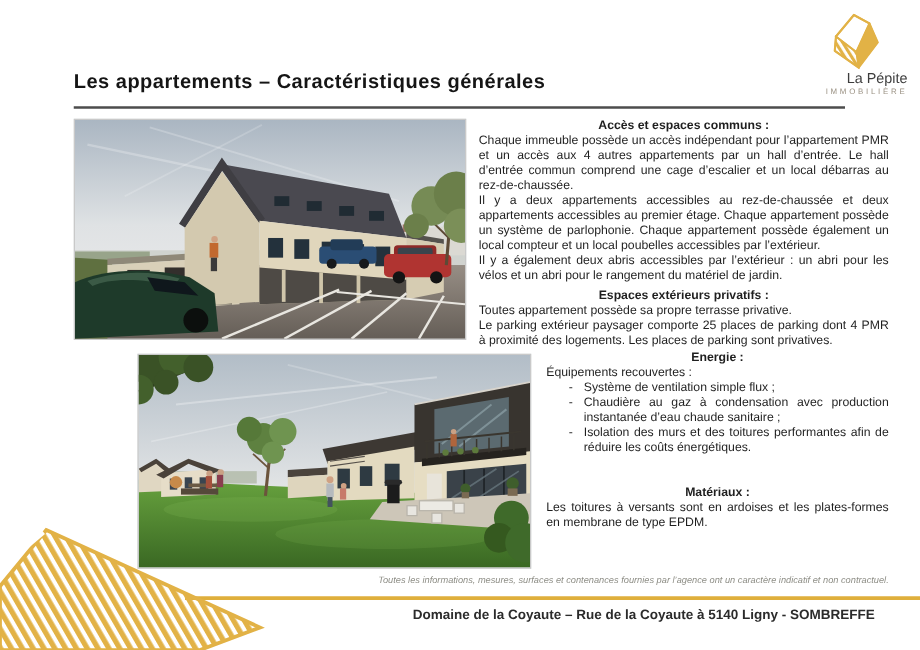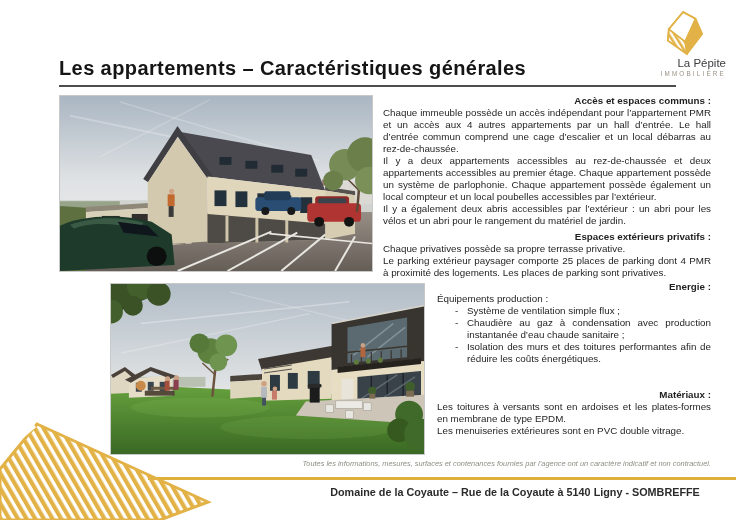--- a/index.html
+++ b/index.html
@@ -4,39 +4,39 @@
 <style>
   html,body { margin:0; padding:0; background:#ffffff; }
   .page {
     position:relative; width:736px; height:520px; background:#ffffff;
     overflow:hidden; font-family:"Liberation Sans", sans-serif; color:#1f1f1f;
   }
 
   
   .page-title {
     position:absolute; left:59px; top:57px; margin:0;
-    font-size:20px; font-weight:700; letter-spacing:.4px; color:#151515;
+    font-size:16px; font-weight:700; letter-spacing:.4px; color:#151515;
     white-space:nowrap;
   }
   .title-rule { position:absolute; left:59px; top:85px; width:617px; height:2px; background:#4d4d4d; }
 
   .logo { position:absolute; left:644px; top:10px; width:82px; text-align:right; }
   .logo svg { display:block; margin:0 auto; }
   .logo-name { font-size:11.5px; color:#3d3d3d; margin-top:1px; }
   .logo-sub  { font-size:6.3px; letter-spacing:2.2px; color:#9a9183; margin-top:1px; }
 
   
   .fig { position:absolute; box-sizing:border-box; border:1px solid #c9c9c9; background:#dfe2e4; }
   #fig1 { left:59px;  top:95px;  width:314px; height:177px; }
   #fig2 { left:110px; top:283px; width:315px; height:172px; }
   .fig svg { display:block; width:100%; height:100%; }
 
   
   .block { position:absolute; font-size:9.8px; line-height:12px; text-align:justify; }
-  .block h3 { margin:0; font-size:9.8px; font-weight:700; text-align:right; }
+  .block h3 { margin:0; font-size:9.8px; font-weight:700; text-align:center; }
   .block p  { margin:0; }
   #acces      { left:383px; top:95px;  width:328px; }
   #exterieurs { left:383px; top:231px; width:328px; }
   #energie    { left:437px; top:281px; width:274px; }
   #materiaux  { left:437px; top:389px; width:274px; }
   .bullet { display:flex; }
   .bullet .dash  { flex:0 0 12px; margin-left:18px; }
   .bullet .btext { flex:1; text-align:justify; }
 
   
@@ -267,45 +267,44 @@
 
   <section class="block" id="acces">
     <h3>Accès et espaces communs :</h3>
     <p>Chaque immeuble possède un accès indépendant pour l’appartement PMR et un accès aux 4 autres appartements par un hall d’entrée. Le hall d’entrée commun comprend une cage d’escalier et un local débarras au rez-de-chaussée.</p>
     <p>Il y a deux appartements accessibles au rez-de-chaussée et deux appartements accessibles au premier étage. Chaque appartement possède un système de parlophonie. Chaque appartement possède également un local compteur et un local poubelles accessibles par l’extérieur.</p>
     <p>Il y a également deux abris accessibles par l’extérieur : un abri pour les vélos et un abri pour le rangement du matériel de jardin.</p>
   </section>
 
   <section class="block" id="exterieurs">
     <h3>Espaces extérieurs privatifs :</h3>
-    <p>Chaque privatives possède sa propre terrasse privative.</p>
+    <p>Toutes appartement possède sa propre terrasse privative.</p>
     <p>Le parking extérieur paysager comporte 25 places de parking dont 4 PMR à proximité des logements. Les places de parking sont privatives.</p>
   </section>
 
   <section class="block" id="energie">
     <h3>Energie :</h3>
-    <p>Équipements production :</p>
+    <p>Équipements recouvertes :</p>
     <div class="bullet">
       <span class="dash">-</span>
       <span class="btext">Système de ventilation simple flux ;</span>
     </div>
     <div class="bullet">
       <span class="dash">-</span>
       <span class="btext">Chaudière au gaz à condensation avec production instantanée d’eau chaude sanitaire ;</span>
     </div>
     <div class="bullet">
       <span class="dash">-</span>
       <span class="btext">Isolation des murs et des toitures performantes afin de réduire les coûts énergétiques.</span>
     </div>
   </section>
 
   <section class="block" id="materiaux">
     <h3>Matériaux :</h3>
     <p>Les toitures à versants sont en ardoises et les plates-formes en membrane de type EPDM.</p>
-    <p>Les menuiseries extérieures sont en PVC double vitrage.</p>
   </section>
 
   <div class="disclaimer">Toutes les informations, mesures, surfaces et contenances fournies par l’agence ont un caractère indicatif et non contractuel.</div>
   <div class="footer-rule"></div>
   <div class="footer-address">Domaine de la Coyaute – Rue de la Coyaute à 5140 Ligny - SOMBREFFE</div>
 
   <svg class="deco" viewBox="0 0 232 118">
     <defs>
       <pattern id="hh" width="7.5" height="7.5" patternUnits="userSpaceOnUse" patternTransform="rotate(-30)">
         <rect width="4.2" height="7.5" fill="#e2b246"></rect>

